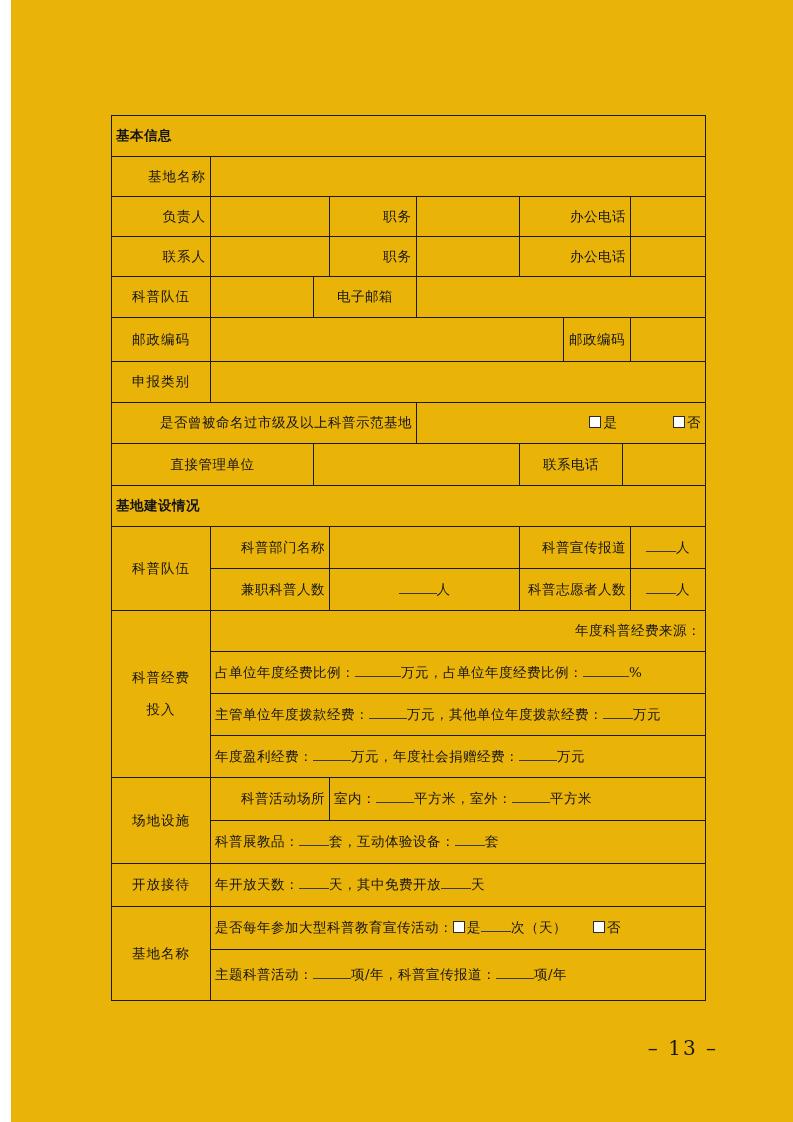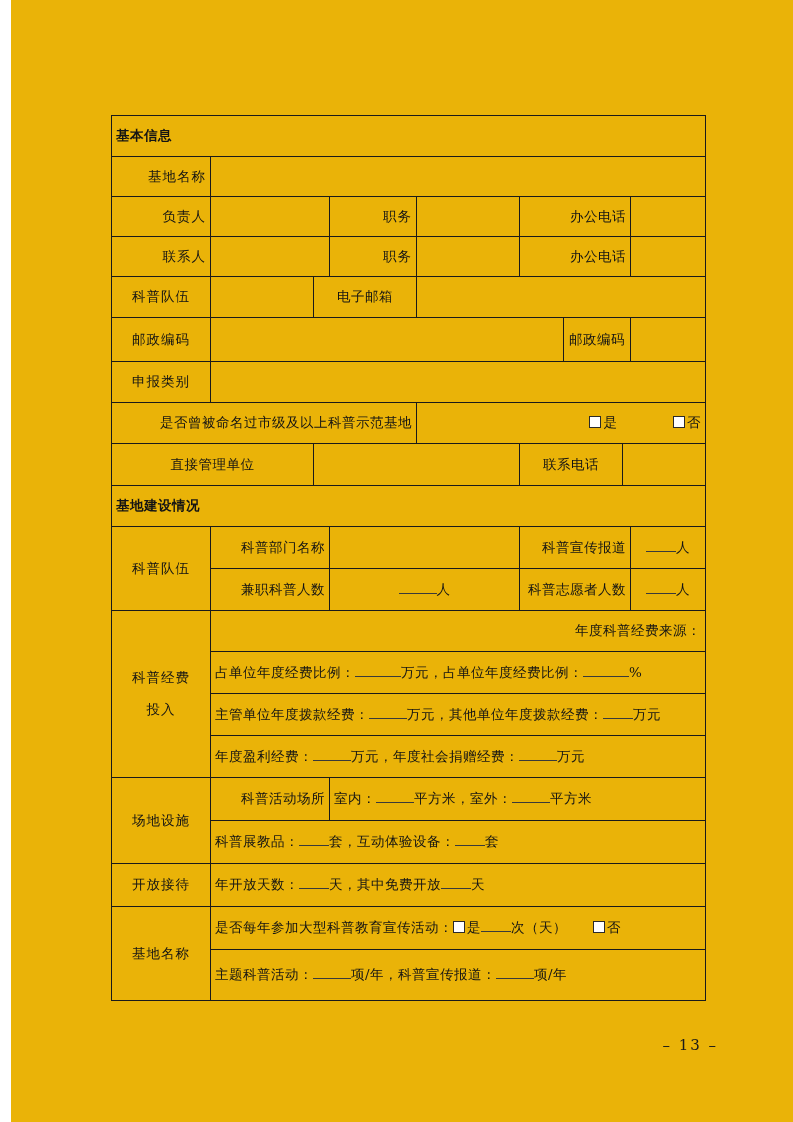--- a/index.html
+++ b/index.html
@@ -108,21 +108,21 @@
   .cbwrap { display: inline-block; white-space: nowrap; }
   .gap-lg { display: inline-block; width: 46px; }
   .gap-md { display: inline-block; width: 26px; }
 
   
   .folio {
     position: absolute;
     right: 86px;
     top: 1036px;
     font-family: "DejaVu Serif", "Liberation Serif", serif;
-    font-size: 15px;
+    font-size: 20px;
     letter-spacing: 2px;
     color: #1a1a1a;
   }
 </style>
 </head>
 <body>
 
 <div class="page">
 
   <table class="form">

